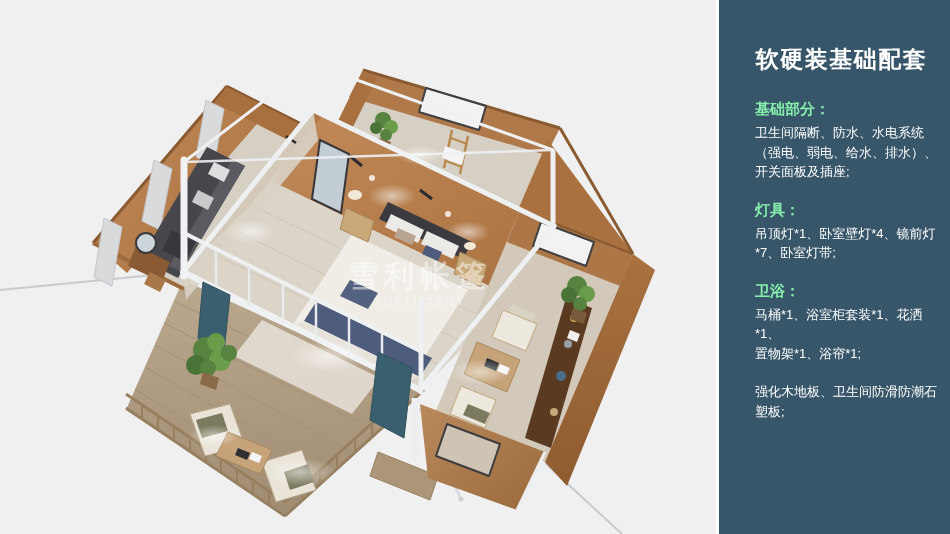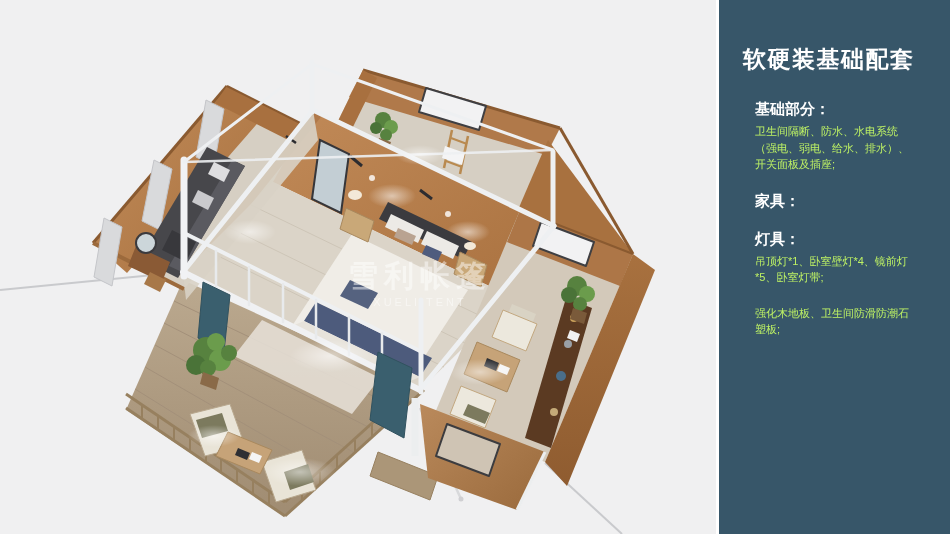--- a/index.html
+++ b/index.html
@@ -1,25 +1,25 @@
 <!DOCTYPE html>
 <html><head>
 <meta charset="utf-8">
 <style>
   html,body{margin:0;padding:0;background:#ffffff;font-family:"Liberation Sans","DejaVu Sans",sans-serif;}
   .page{width:950px;height:534px;display:flex;overflow:hidden;background:#ffffff;}
   .scene{width:716px;height:534px;background:#d946ef;position:relative;flex:none;}
   .scene svg{display:block;}
   .divider{width:3px;background:#ffffff;flex:none;}
   .panel{flex:1;background:#375669;color:#f2f6f8;box-sizing:border-box;overflow:hidden;}
-  .panel-title{font-size:23px;font-weight:bold;letter-spacing:1.5px;padding:44px 10px 0 24px;color:#ffffff;}
+  .panel-title{font-size:23px;font-weight:bold;letter-spacing:1.5px;text-align:center;padding:44px 10px 0 24px;color:#ffffff;}
   .sections{padding:25px 10px 0 36px;}
   .sec{margin-bottom:19px;}
-  .sec-h{font-size:15px;font-weight:bold;margin-bottom:4px;color:#ffffff;}
-  .sec-b{font-size:11px;line-height:1.5;white-space:pre-line;color:#bef264;}
+  .sec-h{font-size:15px;font-weight:bold;margin-bottom:4px;color:#86efac;}
+  .sec-b{font-size:13px;line-height:1.5;white-space:pre-line;color:#ffffff;}
 </style>
 </head>
 <body>
 
 <div class="page">
 
   <div class="scene">
     <svg width="716" height="534" viewBox="0 0 716 534">
       <defs>
         <linearGradient id="wallB" x1="0" y1="0" x2="1" y2="1">
@@ -297,26 +297,30 @@
   <div class="panel">
     <div class="panel-title">软硬装基础配套</div>
     <div class="sections">
       <div class="sec">
         <div class="sec-h">基础部分：</div>
         <div class="sec-b">卫生间隔断、防水、水电系统
 （强电、弱电、给水、排水）、
 开关面板及插座;</div>
       </div>
       <div class="sec">
-        <div class="sec-h">家具：</div>
       </div>
       <div class="sec">
         <div class="sec-h">灯具：</div>
         <div class="sec-b">吊顶灯*1、卧室壁灯*4、镜前灯
-*5、卧室灯带;</div>
+*7、卧室灯带;</div>
+      </div>
+      <div class="sec">
+        <div class="sec-h">卫浴：</div>
+        <div class="sec-b">马桶*1、浴室柜套装*1、花洒*1、
+置物架*1、浴帘*1;</div>
       </div>
       <div class="sec">
         <div class="sec-b">强化木地板、卫生间防滑防潮石
 塑板;</div>
       </div>
     </div>
   </div>
 
 </div>
 

